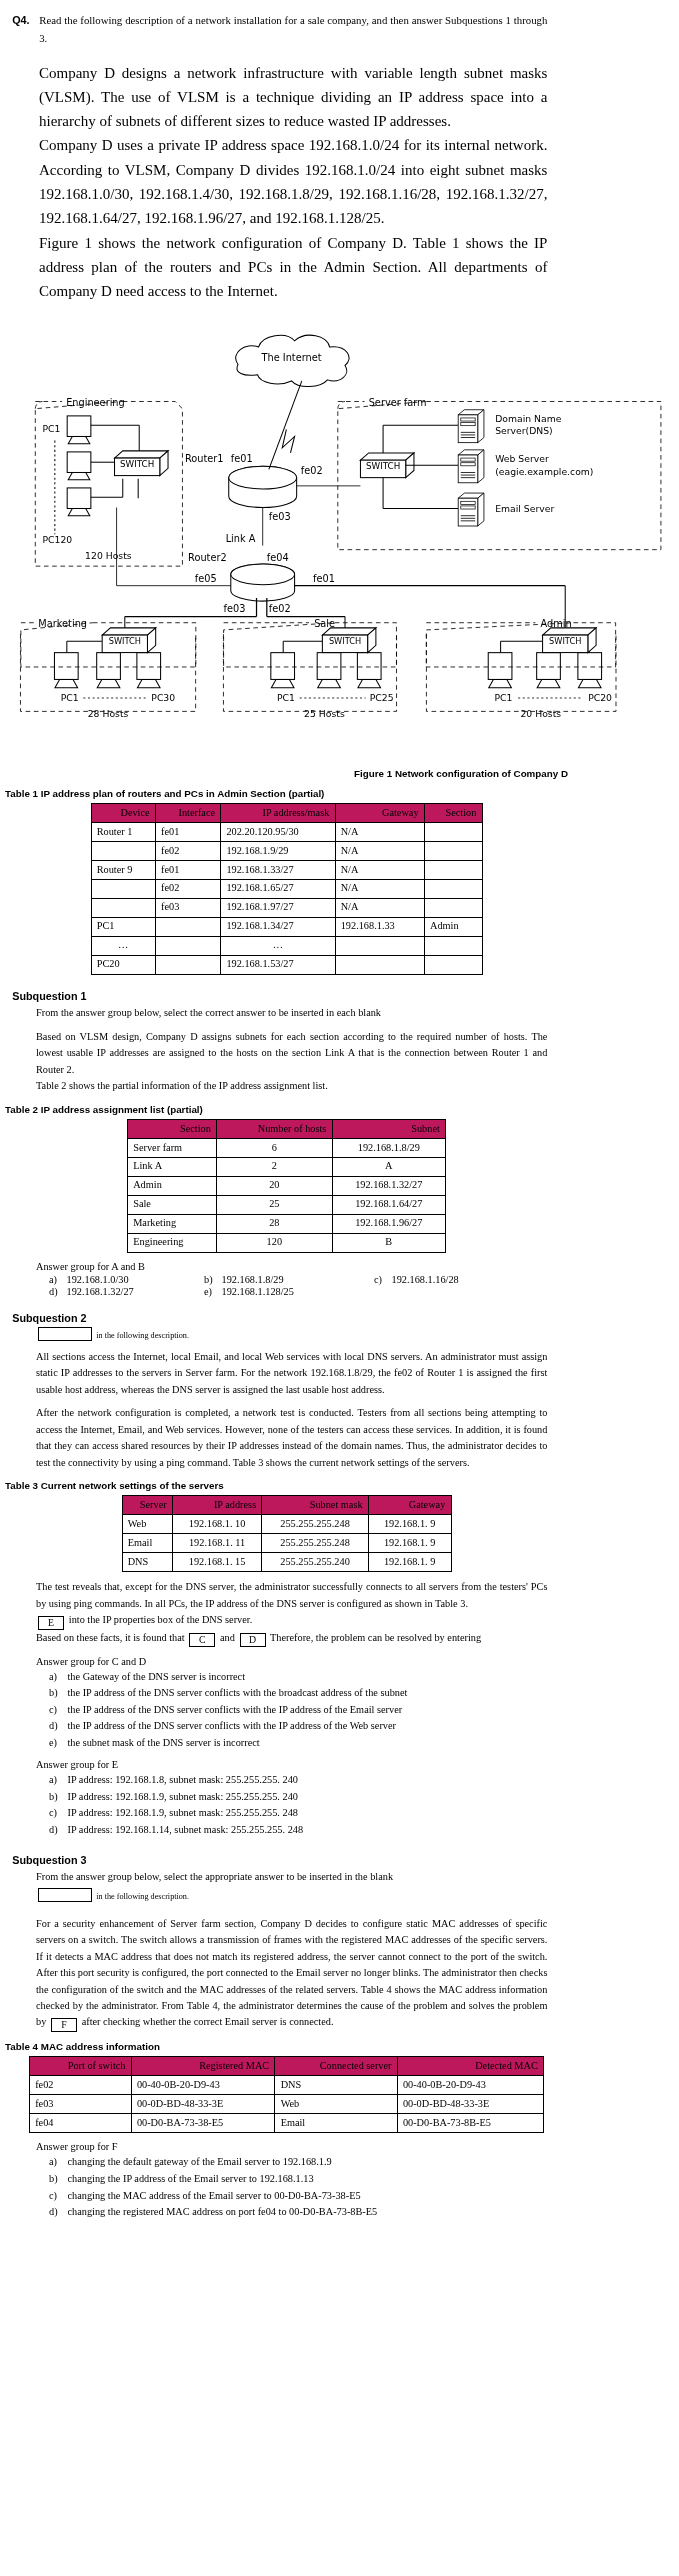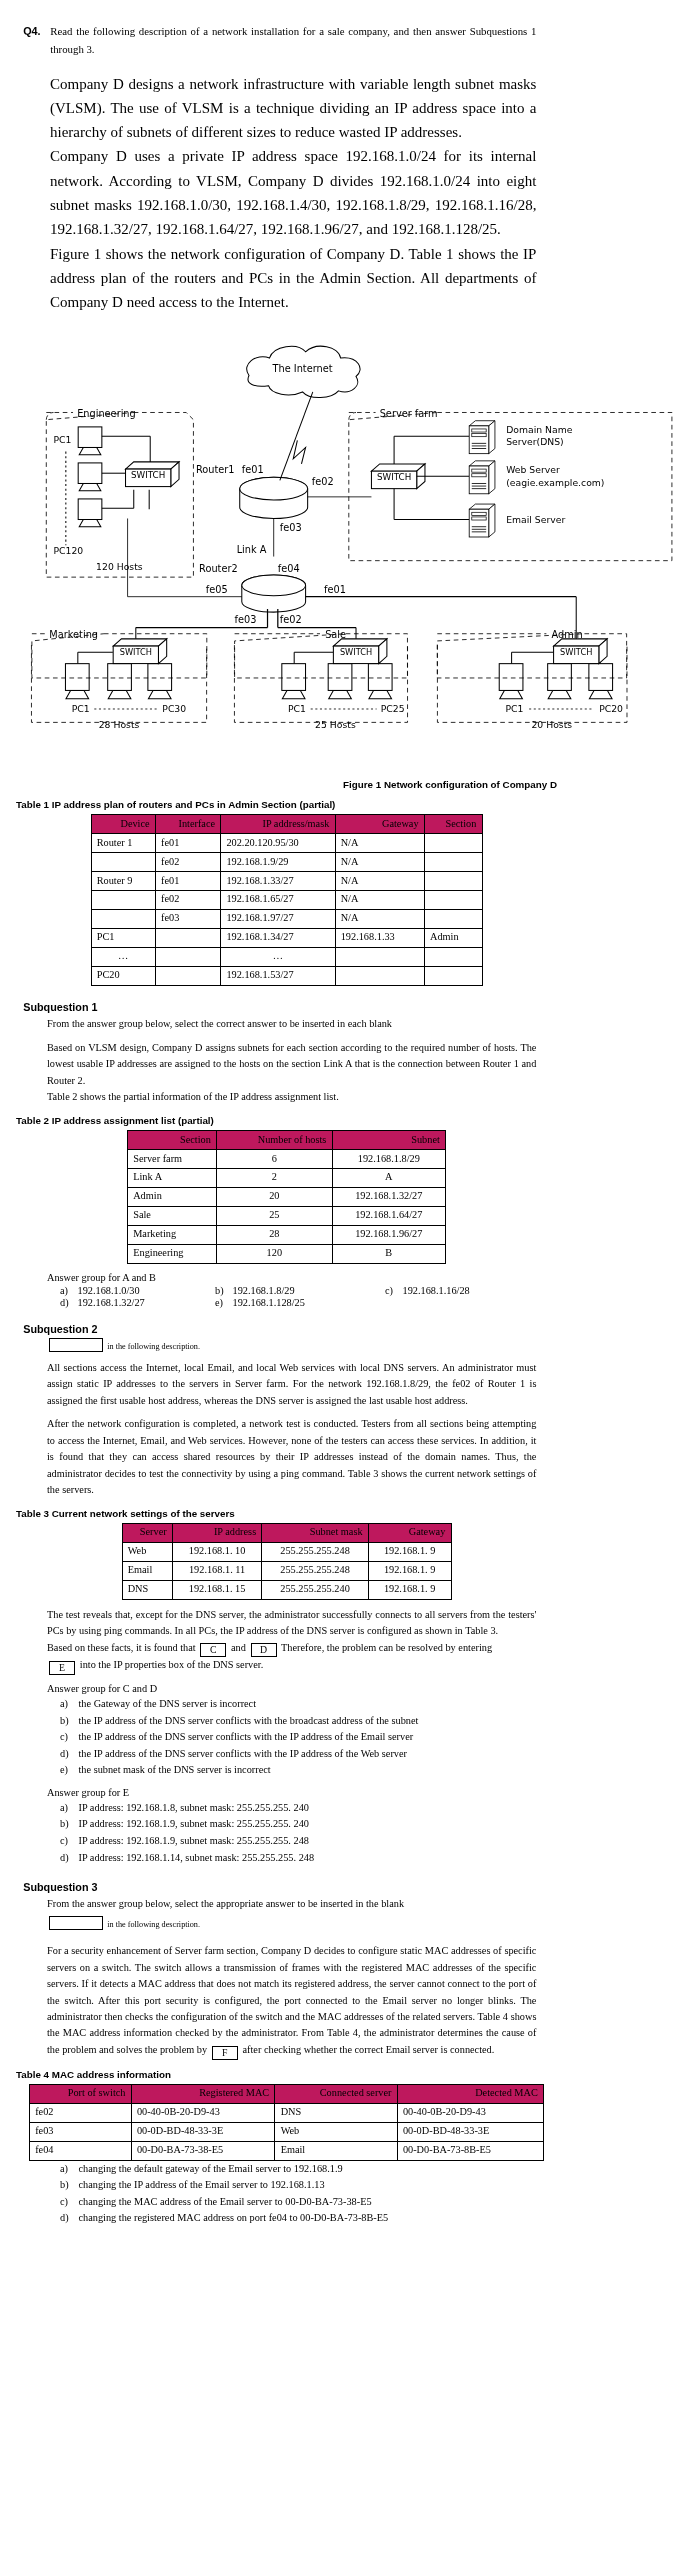--- a/index.html
+++ b/index.html
@@ -8,21 +8,21 @@
     background: #ffffff;
   }
   body {
     width: 679px;
     font-family: "Liberation Serif", "DejaVu Serif", serif;
     color: #000;
   }
   .page {
     width: 573px;
     position: relative;
-    padding: 16px;
+    padding: 5px;
     box-sizing: border-box;
   }
   
   .qhead {
     display: flex;
     align-items: flex-start;
     padding: 7.2px 20.6px 0 7.2px;
   }
   .qlabel {
     font-family: "Liberation Sans", "DejaVu Sans", sans-serif;
@@ -578,30 +578,30 @@
         <td>192.168.1. 15</td>
         <td>255.255.255.240</td>
         <td>192.168.1. 9</td>
       </tr>
     </tbody>
   </table>
 
   <div class="spacer-sm"></div>
   <div class="subq-body">The test reveals that, except for the DNS server, the administrator successfully connects to all servers from the testers' PCs by using ping commands. In all PCs, the IP address of the DNS server is configured as shown in Table 3.</div>
   <div class="subq-body">
+    <span class="blankbox letter">E</span>
+    <span>into the IP properties box of the DNS server.</span>
+  </div>
+  <div class="subq-body">
     <span>Based on these facts, it is found that</span>
     <span class="blankbox letter">C</span>
     <span>and</span>
     <span class="blankbox letter">D</span>
     <span>Therefore, the problem can be resolved by entering</span>
   </div>
-  <div class="subq-body">
-    <span class="blankbox letter">E</span>
-    <span>into the IP properties box of the DNS server.</span>
-  </div>
 
   <div class="ans-head">Answer group for C and D</div>
   <ol class="choices">
     <li>
       <span class="mk">a)</span>
       <span>the Gateway of the DNS server is incorrect</span>
     </li>
     <li>
       <span class="mk">b)</span>
       <span>the IP address of the DNS server conflicts with the broadcast address of the subnet</span>
@@ -681,20 +681,21 @@
       </tr>
       <tr class="thickline">
         <td>fe04</td>
         <td>00-D0-BA-73-38-E5</td>
         <td>Email</td>
         <td>00-D0-BA-73-8B-E5</td>
       </tr>
     </tbody>
   </table>
 
+  <div class="ans-head">Answer group for F</div>
   <ol class="choices">
     <li>
       <span class="mk">a)</span>
       <span>changing the default gateway of the Email server to 192.168.1.9</span>
     </li>
     <li>
       <span class="mk">b)</span>
       <span>changing the IP address of the Email server to 192.168.1.13</span>
     </li>
     <li>

